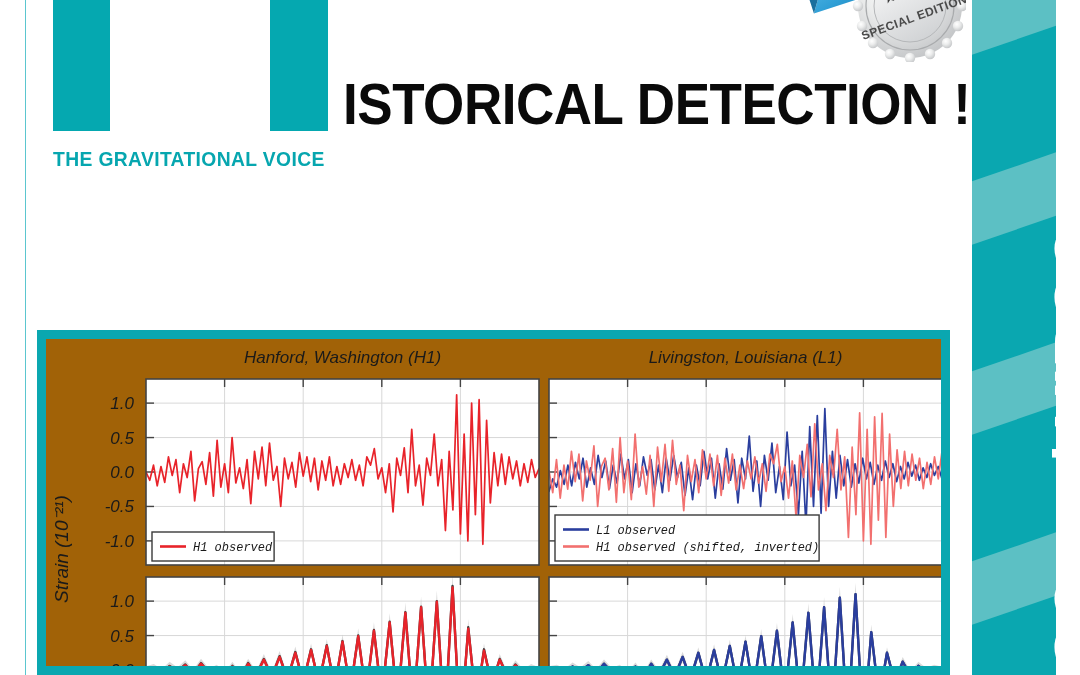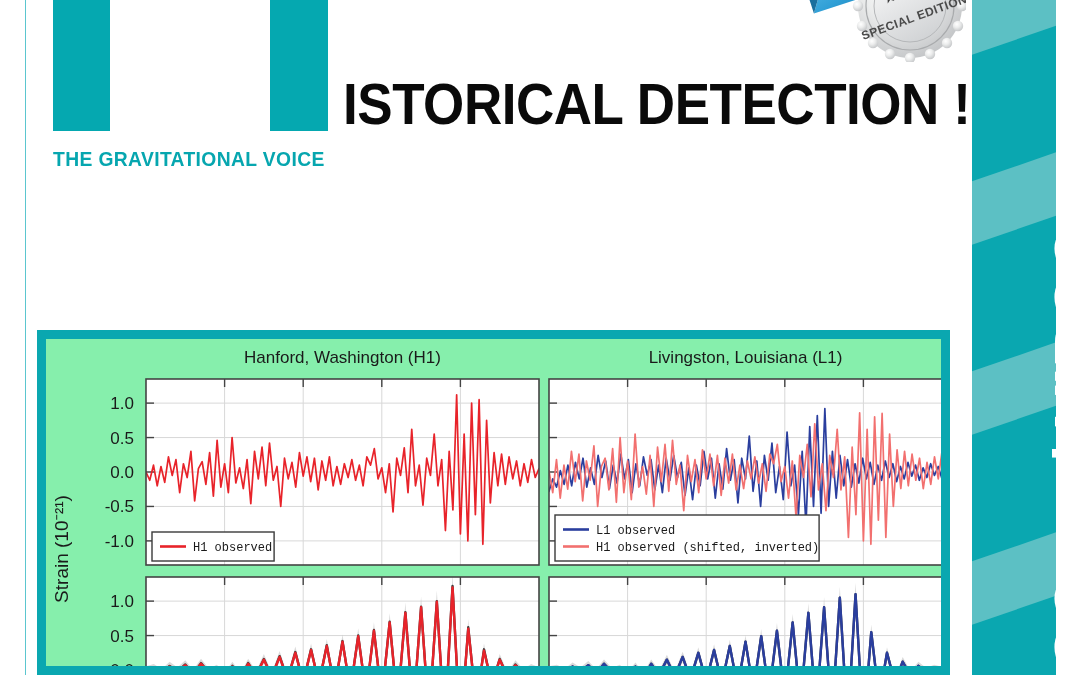--- a/index.html
+++ b/index.html
@@ -115,21 +115,22 @@
     top: 672px;
   }
 
   
   #figure-frame {
     position: absolute;
     left: 37px; top: 330px;
     width: 913px; height: 345px;
     box-sizing: border-box;
     border: 9px solid #0aa7b0;
-    background: #86efac;
+    background: #a16207;
+    font-style: italic;
   }
   #figure-inner {
     position: absolute;
     left: 0; top: 0;
     width: 895px; height: 327px;
   }
   #figure-inner svg { display: block; }
 </style>
 </head>
 <body>

